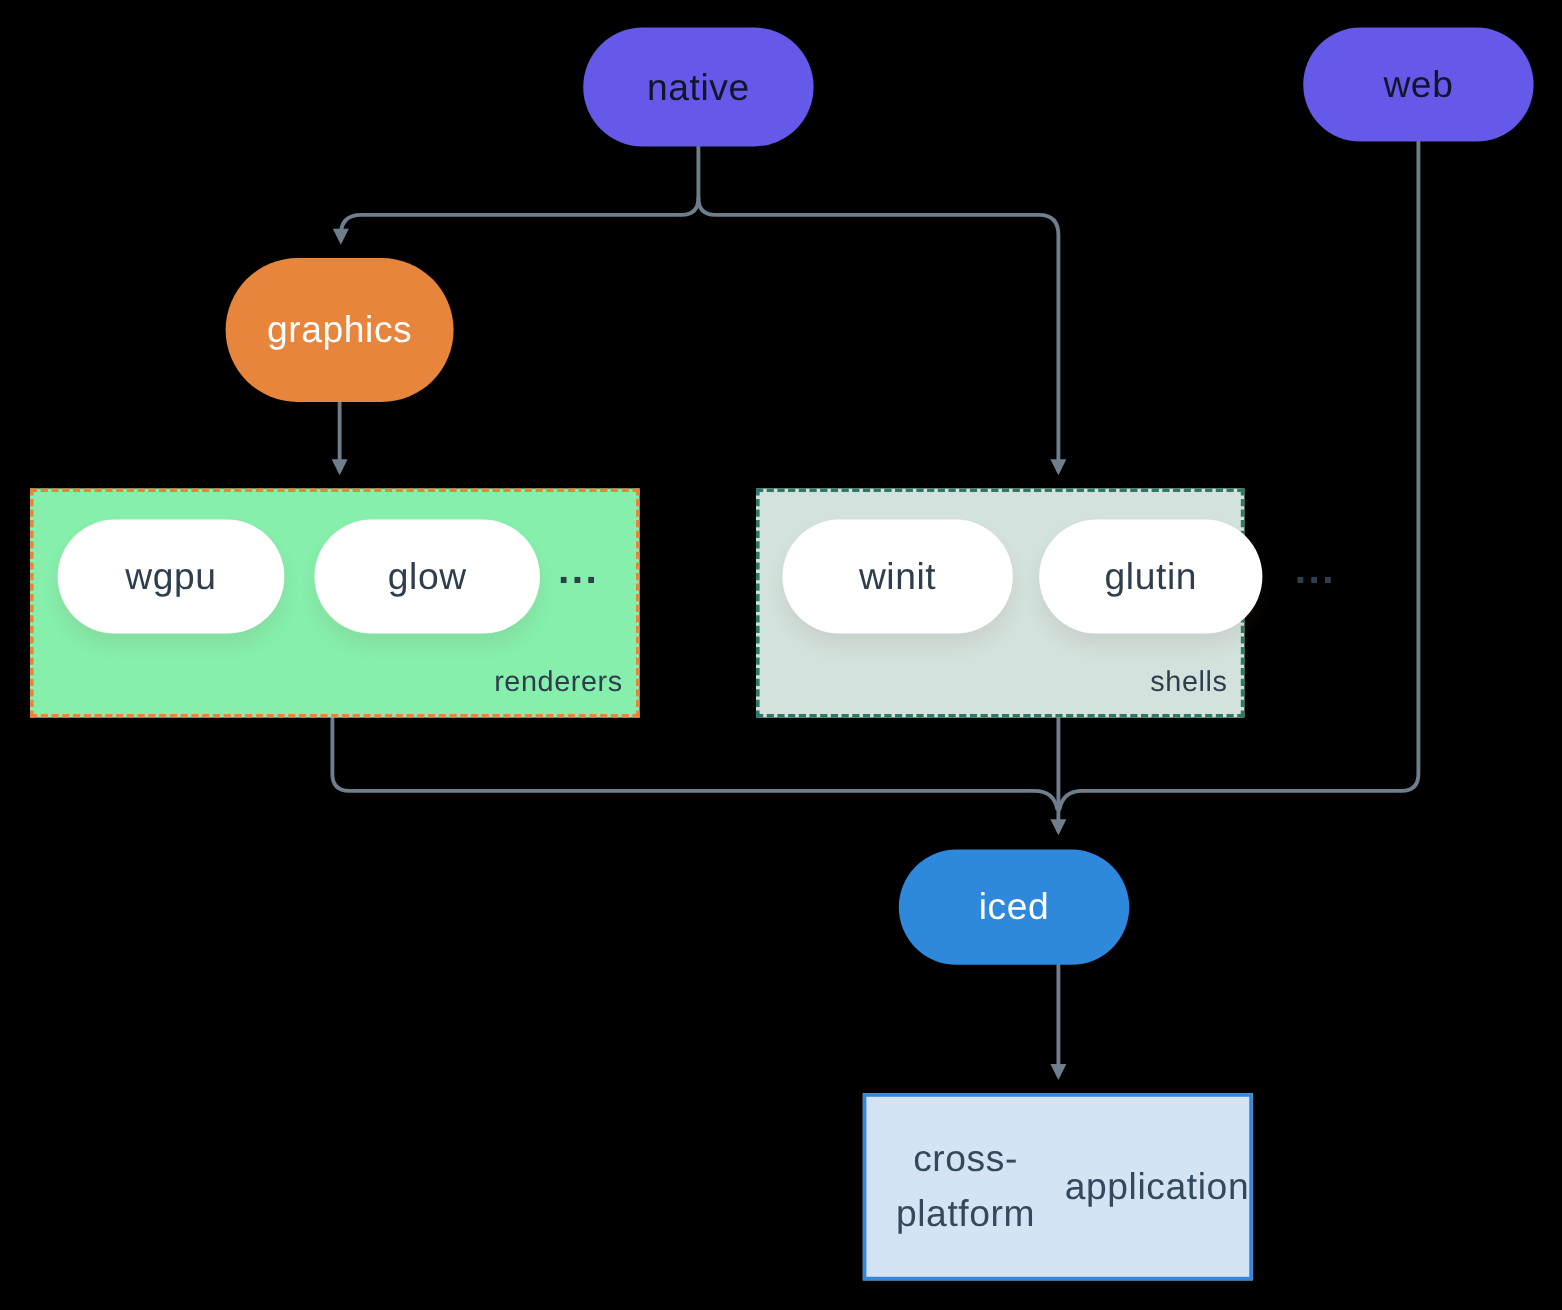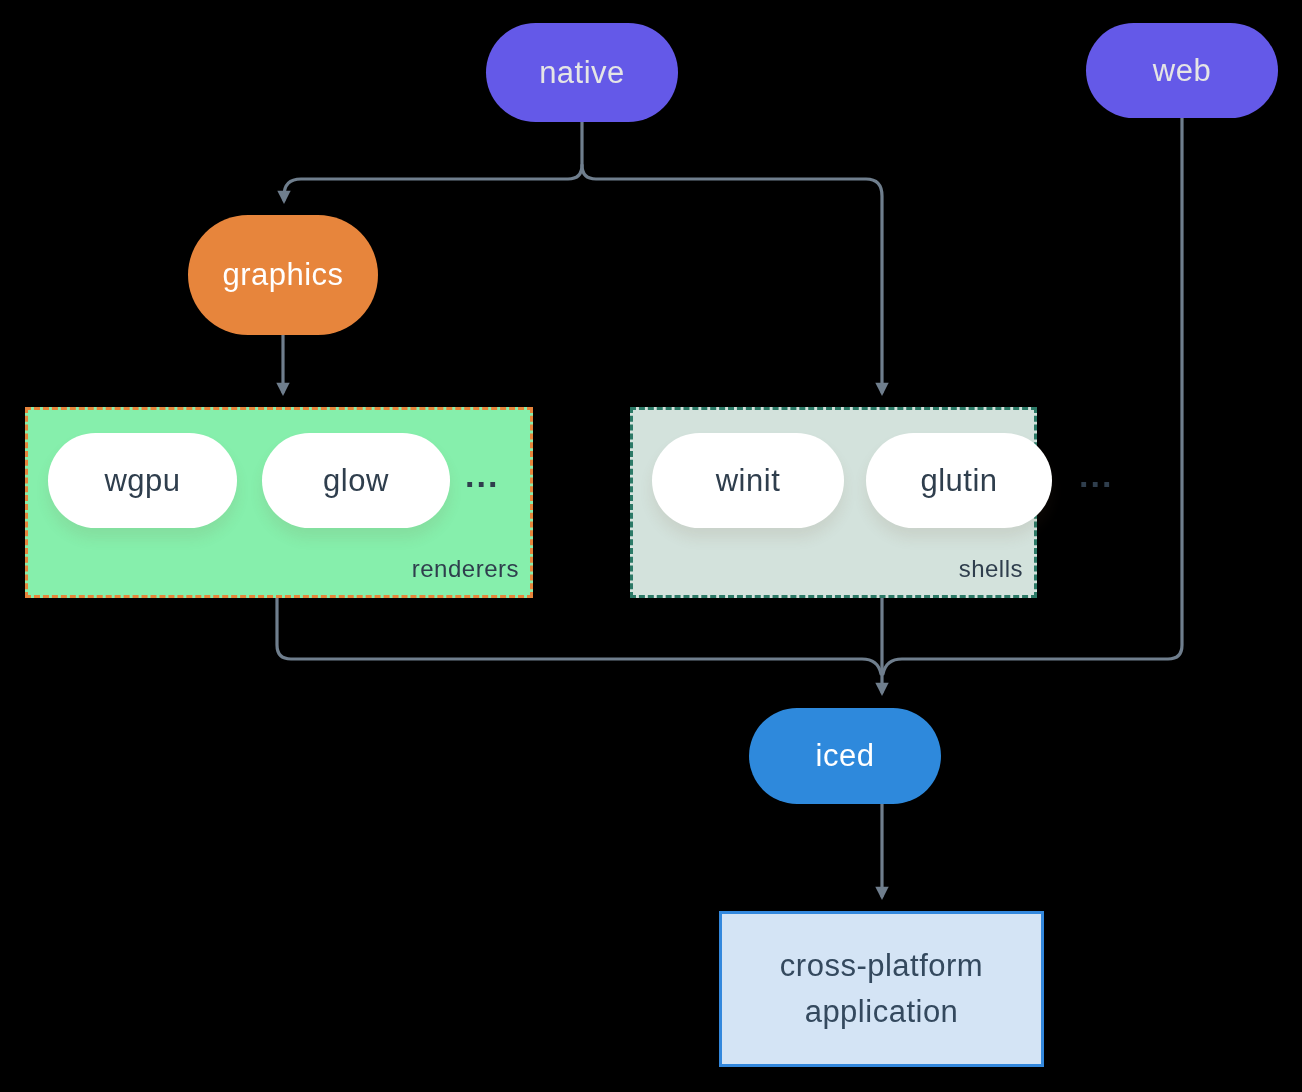--- a/index.html
+++ b/index.html
@@ -26,21 +26,21 @@
     display: flex;
     align-items: center;
     justify-content: center;
     box-sizing: border-box;
   }
   .pill {
     border-radius: 999px;
     font-size: 31px;
     letter-spacing: 0.5px;
   }
-  .pill-purple   { background: #6459E8; color: #e5e5e5; text-align: right; }
+  .pill-purple   { background: #6459E8; color: #0f172a; text-align: right; }
   .pill-orange   { background: #E7853C; color: #FFFFFF; }
   .pill-blue     { background: #2E89DC; color: #FFFFFF; }
   .pill-white    {
     background: #FFFFFF;
     color: #2F3E4D;
     box-shadow: 0 10px 14px rgba(120, 80, 50, 0.10);
   }
   .node-native   { left: 486px;  top: 23px;  width: 192px; height: 99px; }
   .node-web      { left: 1086px; top: 23px;  width: 192px; height: 95px; }
   .node-graphics { left: 188px;  top: 215px; width: 190px; height: 120px; }
@@ -100,21 +100,21 @@
 
   .node-application {
     left: 719px;
     top: 911px;
     width: 325px;
     height: 156px;
     background: #D4E4F5;
     border: 3px solid #3388DD;
     color: #34495E;
     font-size: 31px;
-    flex-direction: column;
+    flex-direction: row;
     line-height: 46px;
     letter-spacing: 0.5px;
     text-align: center;
   }
 </style>
 </head>
 <body>
 
 <div class="canvas">
 

